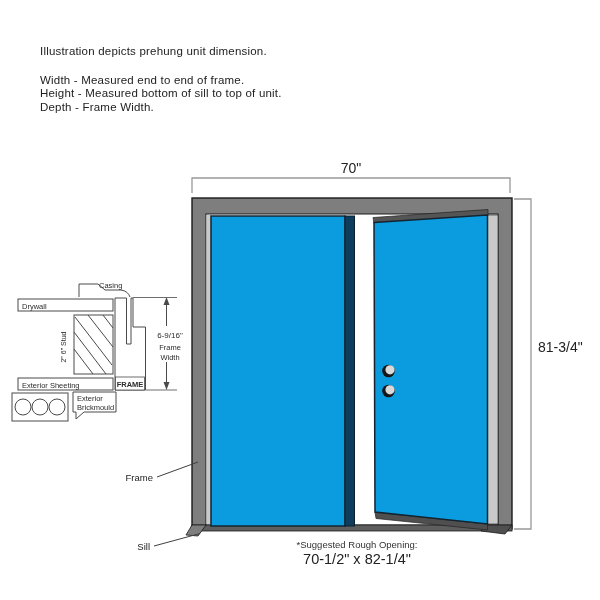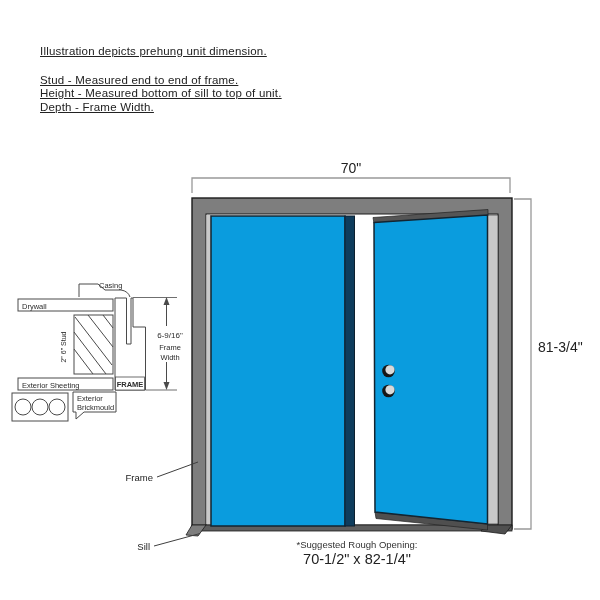--- a/index.html
+++ b/index.html
@@ -7,41 +7,41 @@
     width:600px;height:600px;position:relative;overflow:hidden;
     background:#ffffff;
     font-family:"Liberation Sans", sans-serif;
     color:#1e1e1e;
   }
   .note-block{
     position:absolute;left:40px;top:45px;
     font-size:11.5px;line-height:13.5px;letter-spacing:.2px;
     color:#222;
   }
-  .note-block p{margin:0;text-decoration:underline;}
+  .note-block p{margin:0;}
   .note-block .intro{margin-bottom:15px;}
   svg text{
     font-family:"Liberation Sans", sans-serif;
     fill:#2b2b2b;
   }
   .dim-text{font-size:14px;fill:#222;}
   .xs-text{font-size:7.5px;}
   .xs-text-small{font-size:7px;}
   .callout-text{font-size:9.5px;fill:#222;}
   .ro-label{font-size:9.5px;fill:#333;}
   .ro-value{font-size:14.5px;fill:#222;}
   .frame-bold{font-size:7.5px;font-weight:bold;}
   #stage{position:absolute;left:0;top:0;}
 </style>
 </head>
 <body>
 
 <div class="note-block">
   <p class="intro">Illustration depicts prehung unit dimension.</p>
-  <p>Stud - Measured end to end of frame.</p>
+  <p>Width - Measured end to end of frame.</p>
   <p>Height - Measured bottom of sill to top of unit.</p>
   <p>Depth - Frame Width.</p>
 </div>
 
 <svg id="stage" width="600" height="600" viewBox="0 0 600 600">
 
   <path d="M192,193 L192,178 L510,178 L510,193" fill="none" stroke="var(--dim-line)" stroke-width="1.3"></path>
   <text class="dim-text" x="351" y="173" text-anchor="middle">70"</text>
 
   <path d="M514,199 L531,199 L531,529 L514,529" fill="none" stroke="var(--dim-line)" stroke-width="1.3"></path>

